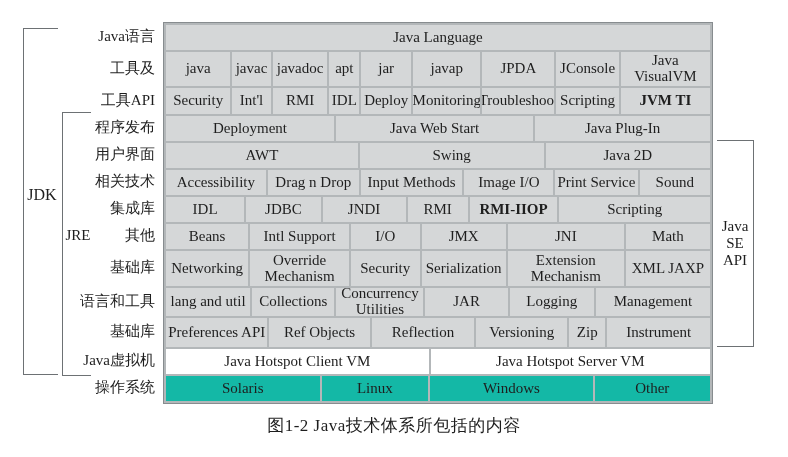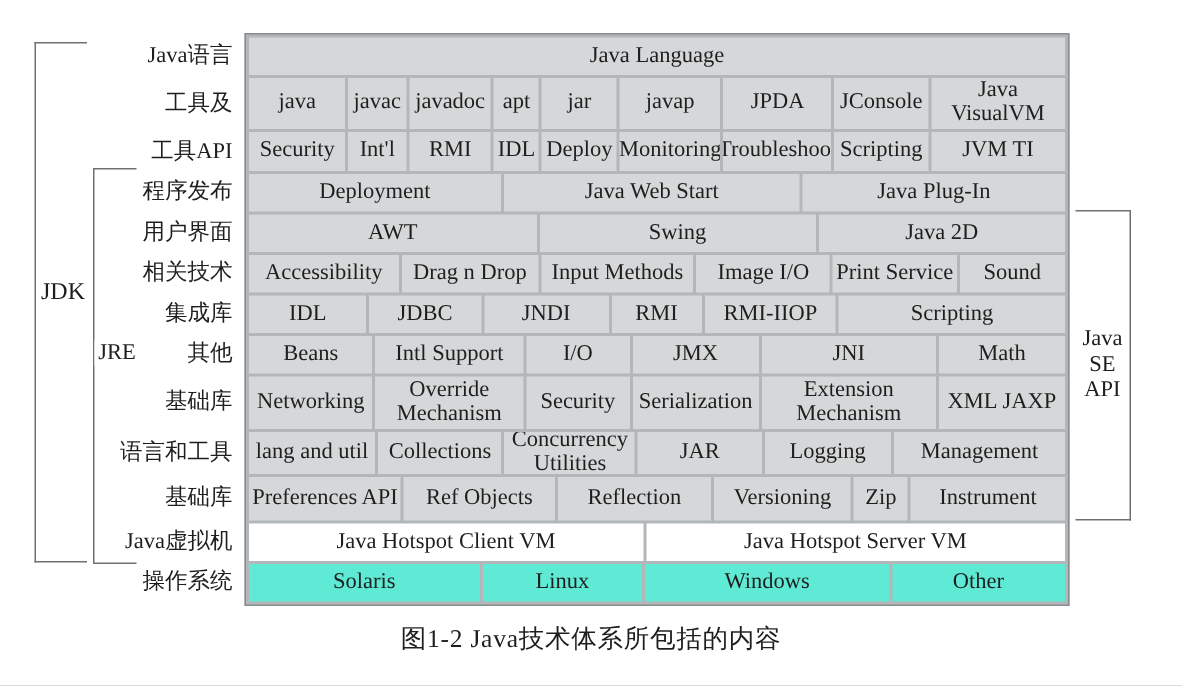--- a/index.html
+++ b/index.html
@@ -29,21 +29,21 @@
     box-sizing:border-box;
   }
   .grid-row{display:flex;gap:2px;}
   .cell{
     background:#d5d7d8;flex-basis:0;
     display:flex;align-items:center;justify-content:center;
     text-align:center;font-size:15px;line-height:1.05;
     padding:0 1px;overflow:hidden;
   }
   .grid-row.dark .cell{background:#ffffff;}
-  .grid-row.light .cell{background:#5eead4;font-family:Liberation Serif, serif;}
+  .grid-row.light .cell{background:#14b8a6;font-family:Liberation Serif, serif;}
 
   
   .bracket{position:absolute;border:1px solid #6d7174;background:transparent;}
   #jdk-bracket{left:23px;top:28px;width:34px;height:345px;border-right:none;}
   #jre-bracket{left:62px;top:112px;width:28px;height:262px;border-right:none;}
   #sea-bracket{
     left:717px;top:140px;width:36px;height:205px;border-left:none;
     display:flex;align-items:center;justify-content:center;
   }
   .bracket-label{
@@ -107,21 +107,21 @@
       </div>
       <div class="grid-row" style="height: 26px;">
         <div class="cell" style="flex-grow: 65;">Security</div>
         <div class="cell" style="flex-grow: 38;">Int'l</div>
         <div class="cell" style="flex-grow: 55;">RMI</div>
         <div class="cell" style="flex-grow: 29;">IDL</div>
         <div class="cell" style="flex-grow: 50;">Deploy</div>
         <div class="cell" style="flex-grow: 68;">Monitoring</div>
         <div class="cell" style="flex-grow: 73;">Troubleshoot</div>
         <div class="cell" style="flex-grow: 63;">Scripting</div>
-        <div class="cell" style="flex-grow: 91;">JVM TI</div>
+        <div class="cell" style="flex-grow: 91; font-weight: bold;">JVM TI</div>
       </div>
       <div class="grid-row" style="height: 25px;">
         <div class="cell" style="flex-grow: 170;">Deployment</div>
         <div class="cell" style="flex-grow: 200;">Java Web Start</div>
         <div class="cell" style="flex-grow: 177;">Java Plug-In</div>
       </div>
       <div class="grid-row" style="height: 25px;">
         <div class="cell" style="flex-grow: 194;">AWT</div>
         <div class="cell" style="flex-grow: 186;">Swing</div>
         <div class="cell" style="flex-grow: 166;">Java 2D</div>
@@ -132,21 +132,21 @@
         <div class="cell" style="flex-grow: 102;">Input Methods</div>
         <div class="cell" style="flex-grow: 89;">Image I/O</div>
         <div class="cell" style="flex-grow: 82;">Print Service</div>
         <div class="cell" style="flex-grow: 70;">Sound</div>
       </div>
       <div class="grid-row" style="height: 25px;">
         <div class="cell" style="flex-grow: 80;">IDL</div>
         <div class="cell" style="flex-grow: 76;">JDBC</div>
         <div class="cell" style="flex-grow: 85; text-align: right;">JNDI</div>
         <div class="cell" style="flex-grow: 61;">RMI</div>
-        <div class="cell" style="flex-grow: 90;">RMI-IIOP</div>
+        <div class="cell" style="flex-grow: 90; font-weight: bold;">RMI-IIOP</div>
         <div class="cell" style="flex-grow: 156;">Scripting</div>
       </div>
       <div class="grid-row" style="height: 25px;">
         <div class="cell" style="flex-grow: 83;">Beans</div>
         <div class="cell" style="flex-grow: 100;">Intl Support</div>
         <div class="cell" style="flex-grow: 69;">I/O</div>
         <div class="cell" style="flex-grow: 85;">JMX</div>
         <div class="cell" style="flex-grow: 118;">JNI</div>
         <div class="cell" style="flex-grow: 85;">Math</div>
       </div>

